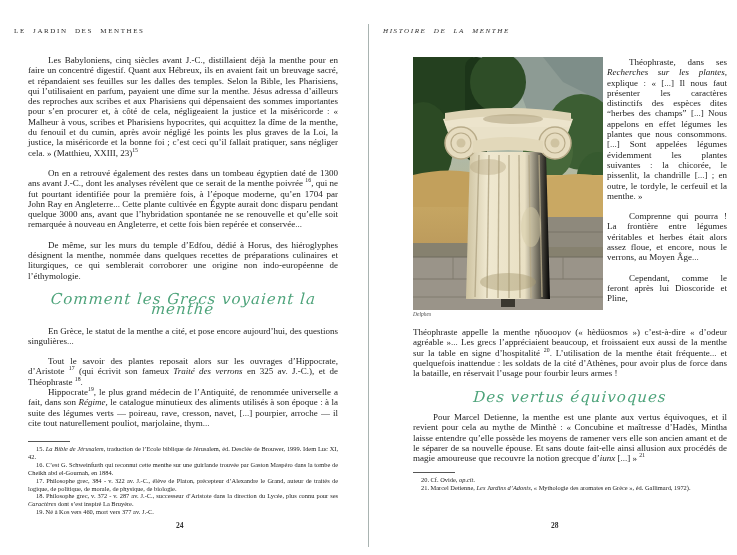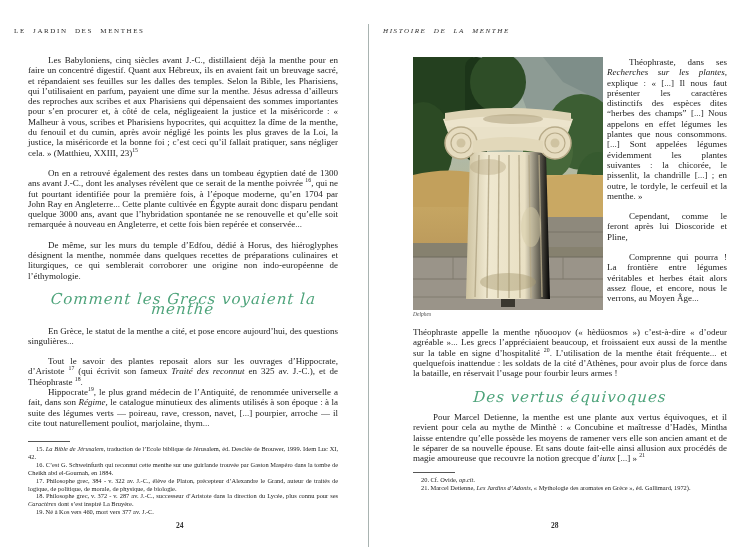--- a/index.html
+++ b/index.html
@@ -55,21 +55,21 @@
 
 <div class="page" id="left-page">
   <div class="running-head">LE JARDIN DES MENTHES</div>
 
   <div class="textblock" id="left-body">
     <p class="body"><span>Les Babyloniens, cinq siècles avant J.-C., distillaient déjà la menthe pour en faire un concentré digestif. Quant aux Hébreux, ils en avaient fait un breuvage sacré, et répandaient ses feuilles sur les dalles des temples. Selon la Bible, les Pharisiens, qui l’utilisaient en parfum, payaient une dîme sur la menthe. Jésus adressa d’ailleurs des reproches aux scribes et aux Pharisiens qui dépensaient des sommes importantes pour s’en procurer et, à côté de cela, négligeaient la justice et la miséricorde : « Malheur à vous, scribes et Pharisiens hypocrites, qui acquittez la dîme de la menthe, du fenouil et du cumin, après avoir négligé les points les plus graves de la Loi, la justice, la miséricorde et la bonne foi ; c’est ceci qu’il fallait pratiquer, sans négliger cela. » (Matthieu, XXIII, 23)</span><sup>15</sup></p>
     <p class="body"><span>On en a retrouvé également des restes dans un tombeau égyptien daté de 1300 ans avant J.-C., dont les analyses révèlent que ce serait de la menthe poivrée </span><sup>16</sup><span>, qui ne fut pourtant identifiée pour la première fois, à l’époque moderne, qu’en 1704 par John Ray en Angleterre... Cette plante cultivée en Égypte aurait donc disparu pendant quelque 3000 ans, avant que l’hybridation spontanée ne se renouvelle et qu’elle soit remarquée à nouveau en Angleterre, et cette fois bien repérée et conservée...</span></p>
     <p class="body"><span>De même, sur les murs du temple d’Edfou, dédié à Horus, des hiéroglyphes désignent la menthe, nommée dans quelques recettes de préparations culinaires et liturgiques, ce qui semblerait corroborer une origine non indo-européenne de l’éthymologie.</span></p>
     <div class="script-head" style="color: rgb(77, 163, 122);">Comment les Grecs voyaient la menthe</div>
     <p class="body"><span>En Grèce, le statut de la menthe a cité, et pose encore aujourd’hui, des questions singulières...</span></p>
-    <p class="body nogap"><span>Tout le savoir des plantes reposait alors sur les ouvrages d’Hippocrate, d’Aristote </span><sup>17</sup><span> (qui écrivit son fameux </span><i>Traité des reconnut</i><span> en 325 av. J.-C.), et de Théophraste </span><sup>18</sup><span>.</span></p>
+    <p class="body nogap"><span>Tout le savoir des plantes reposait alors sur les ouvrages d’Hippocrate, d’Aristote </span><sup>17</sup><span> (qui écrivit son fameux </span><i>Traité des verrons</i><span> en 325 av. J.-C.), et de Théophraste </span><sup>18</sup><span>.</span></p>
     <p class="body follow"><span>Hippocrate</span><sup>19</sup><span>, le plus grand médecin de l’Antiquité, de renommée universelle a fait, dans son </span><i>Régime</i><span>, le catalogue minutieux des aliments utilisés à son époque : à la suite des légumes verts — poireau, rave, cresson, navet, [...] pourpier, arroche — il cite tout naturellement pouliot, marjolaine, thym...</span></p>
   </div>
 
   <div class="footnotes" id="left-footnotes">
     <div class="fn-rule"></div>
     <p class="footnote"><span>15. </span><i>La Bible de Jérusalem</i><span>, traduction de l’Ecole biblique de Jérusalem, éd. Desclée de Brouwer, 1999. Idem Luc XI, 42.</span></p>
     <p class="footnote"><span>16. C’est G. Schweinfurth qui reconnut cette menthe sur une guirlande trouvée par Gaston Maspéro dans la tombe de Cheikh abd el-Gournah, en 1884.</span></p>
     <p class="footnote"><span>17. Philosophe grec, 384 - v. 322 av. J.-C., élève de Platon, précepteur d’Alexandre le Grand, auteur de traités de logique, de politique, de morale, de physique, de biologie.</span></p>
     <p class="footnote"><span>18. Philosophe grec, v. 372 - v. 287 av. J.-C., successeur d’Aristote dans la direction du Lycée, plus connu pour ses </span><i>Caractères</i><span> dont s’est inspiré La Bruyère.</span></p>
     <p class="footnote"><span>19. Né à Kos vers 460, mort vers 377 av. J.-C.</span></p>
@@ -158,22 +158,22 @@
     <ellipse cx="75" cy="110" rx="18" ry="8" fill="#b5a67f" opacity="0.4"></ellipse>
     <ellipse cx="95" cy="225" rx="28" ry="9" fill="#a79a72" opacity="0.45"></ellipse>
     <ellipse cx="118" cy="170" rx="10" ry="20" fill="#d6cca8" opacity="0.5"></ellipse>
 
     <rect x="88" y="242" width="14" height="8" fill="#3a372f"></rect>
   </svg>
   <div id="photo-caption">Delphes</div>
 
   <div class="textblock" id="right-column">
     <p class="body"><span>Théophraste, dans ses </span><i>Recherches sur les plantes</i><span>, explique : « [...] Il nous faut présenter les caractères distinctifs des espèces dites “herbes des champs” [...] Nous appelons en effet légumes les plantes que nous consommons. [...] Sont appelées légumes évidemment les plantes suivantes : la chicorée, le pissenlit, la chandrille [...] ; en outre, le tordyle, le cerfeuil et la menthe. »</span></p>
+    <p class="body"><span>Comprenne qui pourra ! La frontière entre légumes véritables et herbes était alors assez floue, et encore, nous le verrons, au Moyen Âge...</span></p>
     <p class="body"><span>Cependant, comme le feront après lui Dioscoride et Pline,</span></p>
-    <p class="body"><span>Comprenne qui pourra ! La frontière entre légumes véritables et herbes était alors assez floue, et encore, nous le verrons, au Moyen Âge...</span></p>
   </div>
 
   <div class="textblock" id="right-full">
     <p class="body noindent"><span>Théophraste appelle la menthe ηδυοσμον (« hèdüosmos ») c’est-à-dire « d’odeur agréable »... Les grecs l’appréciaient beaucoup, et froissaient eux aussi de la menthe sur la table en signe d’hospitalité </span><sup>20</sup><span>. L’utilisation de la menthe était fréquente... et quelquefois inattendue : les soldats de la cité d’Athènes, pour avoir plus de force dans la bataille, en réservait l’usage pour fourbir leurs armes !</span></p>
   </div>
 
   <div id="right-heading-zone">
     <div class="script-head" style="color: rgb(77, 163, 122);">Des vertus équivoques</div>
   </div>
 

